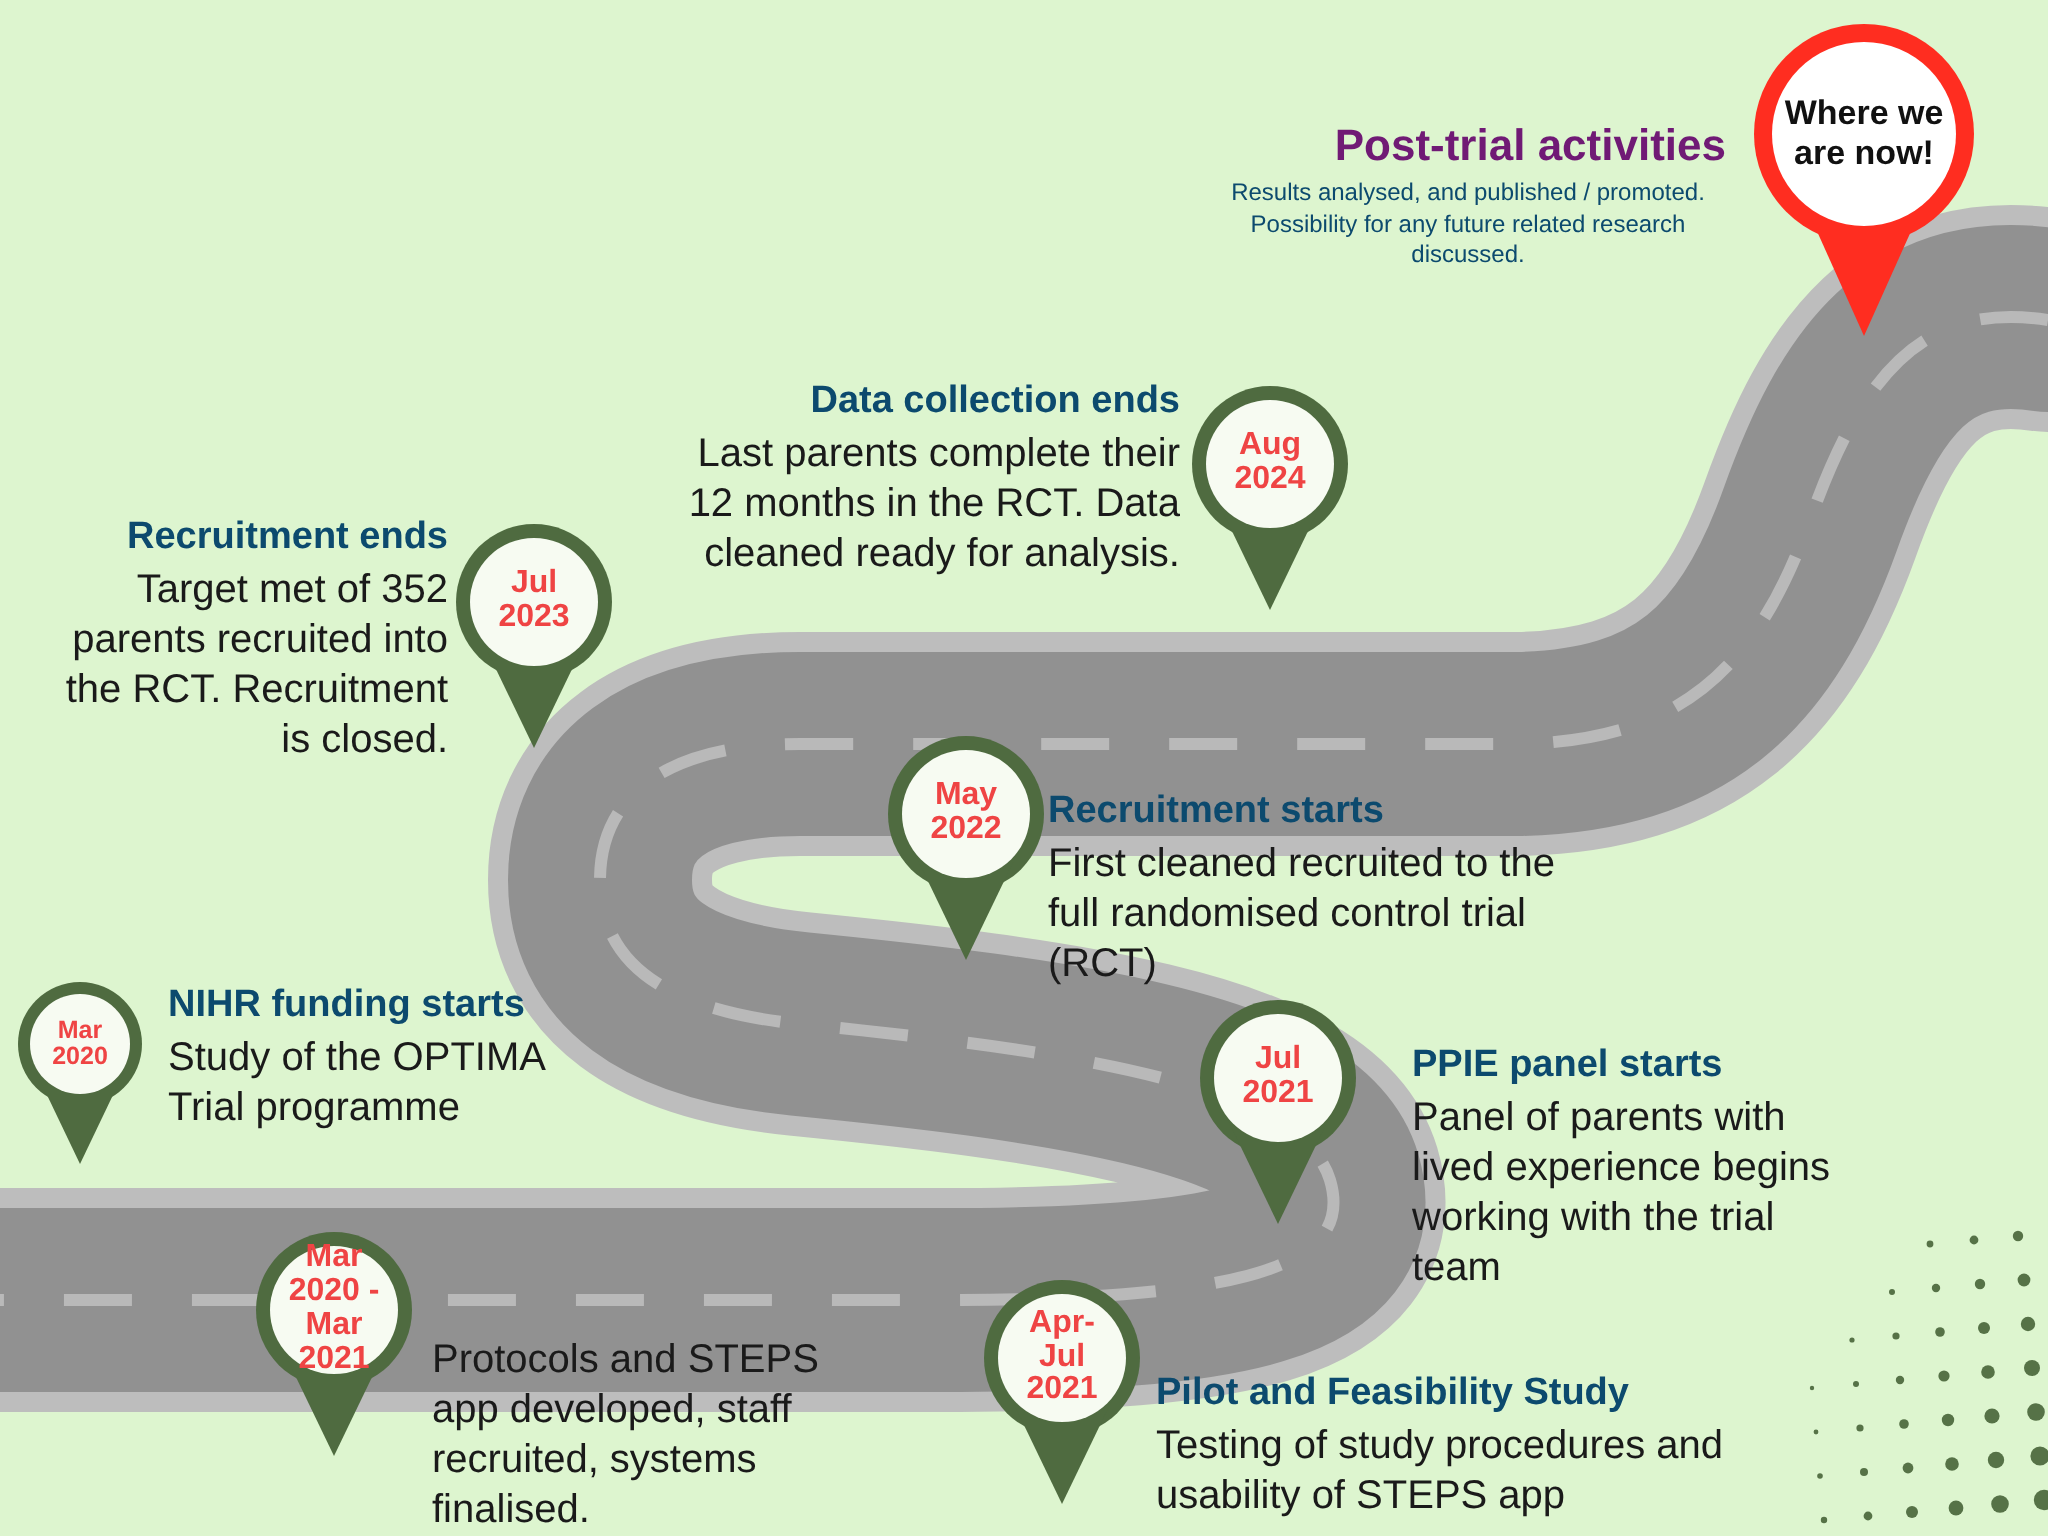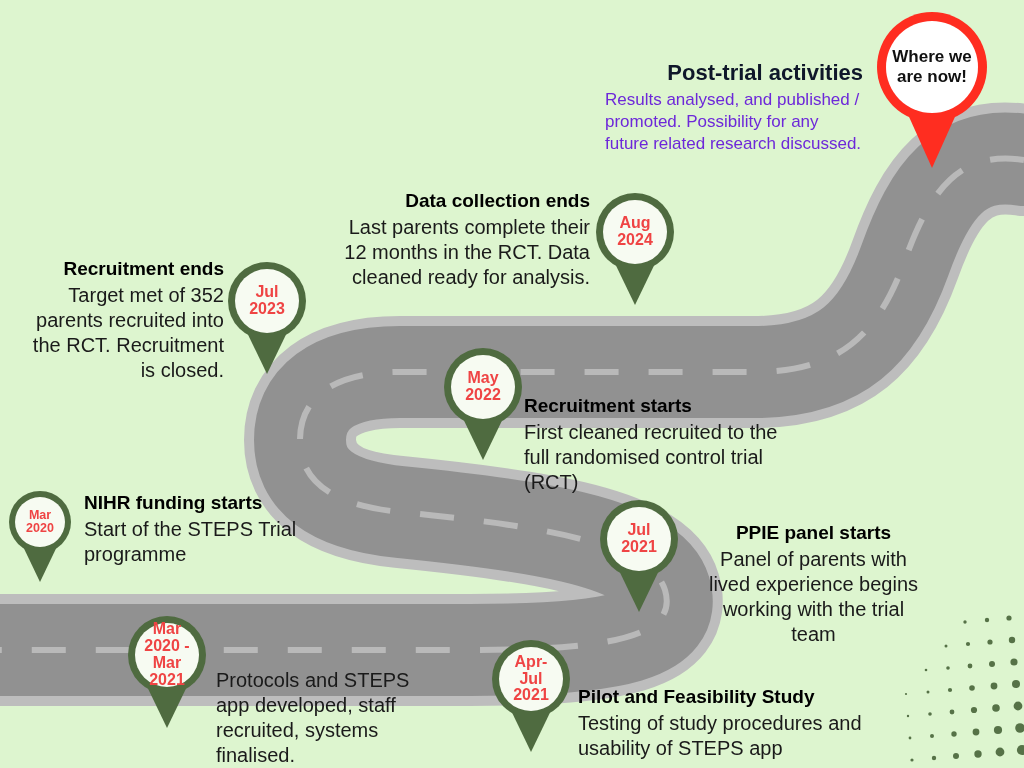--- a/index.html
+++ b/index.html
@@ -146,40 +146,40 @@
     line-height: 1.15;
     box-sizing: border-box;
     padding: 4px;
   }
 
   
   .block { position: absolute; }
   .block .hd {
     font-size: 19px;
     font-weight: bold;
-    color: #000000;
+    color: #0c4a6e;
     margin: 0 0 3px 0;
     white-space: nowrap;
   }
   .block .bd {
     font-size: 20px;
     color: #1a1a1a;
     line-height: 1.25;
   }
   .block.right-align { text-align: right; }
 
   .block.post .hd {
-    color: #0f172a;
+    color: #701a75;
     font-size: 22px;
     text-align: right;
   }
   .block.post .bd {
-    color: #6d28d9;
-    text-align: left;
-    font-size: 17px;
+    color: #0c4a6e;
+    text-align: center;
+    font-size: 12px;
     line-height: 1.3;
   }
 </style>
 </head>
 <body>
 
 <div id="stage">
 
   <svg class="road-layer" viewBox="0 0 1024 768" xmlns="http://www.w3.org/2000/svg">
 
@@ -280,46 +280,46 @@
   <div class="block right-align" style="left:14px; top:258px; width:210px;">
     <div class="hd" style="text-align:right;">Recruitment ends</div>
     <div class="bd">Target met of 352 parents recruited into the RCT. Recruitment is closed.</div>
   </div>
   <div class="pin" style="left:228px; top:262px;">
     <div class="head"></div>
     <div class="tail"></div>
     <div class="inner">Jul 2023</div>
   </div>
 
-  <div class="pin" style="left:444px; top:348px;">
+  <div class="pin" style="left:444px; top:368px;">
     <div class="head"></div>
     <div class="tail"></div>
     <div class="inner">May 2022</div>
   </div>
   <div class="block" style="left:524px; top:395px; width:270px;">
     <div class="hd">Recruitment starts</div>
     <div class="bd">First cleaned recruited to the full randomised control trial (RCT)</div>
   </div>
 
   <div class="pin small" style="left:9px; top:491px;">
     <div class="head"></div>
     <div class="tail"></div>
     <div class="inner">Mar 2020</div>
   </div>
   <div class="block" style="left:84px; top:492px; width:220px;">
     <div class="hd">NIHR funding starts</div>
-    <div class="bd">Start of the STEPS Trial programme</div>
+    <div class="bd">Study of the OPTIMA Trial programme</div>
   </div>
 
   <div class="pin" style="left:600px; top:500px;">
     <div class="head"></div>
     <div class="tail"></div>
     <div class="inner">Jul 2021</div>
   </div>
-  <div class="block" style="left:706px; top:522px; width:215px;text-align:center;">
+  <div class="block" style="left:706px; top:522px; width:215px;">
     <div class="hd">PPIE panel starts</div>
     <div class="bd">Panel of parents with lived experience begins working with the trial team</div>
   </div>
 
   <div class="pin" style="left:128px; top:616px;">
     <div class="head"></div>
     <div class="tail"></div>
     <div class="inner">Mar 2020 -Mar 2021</div>
   </div>
   <div class="block" style="left:216px; top:668px; width:210px;">

